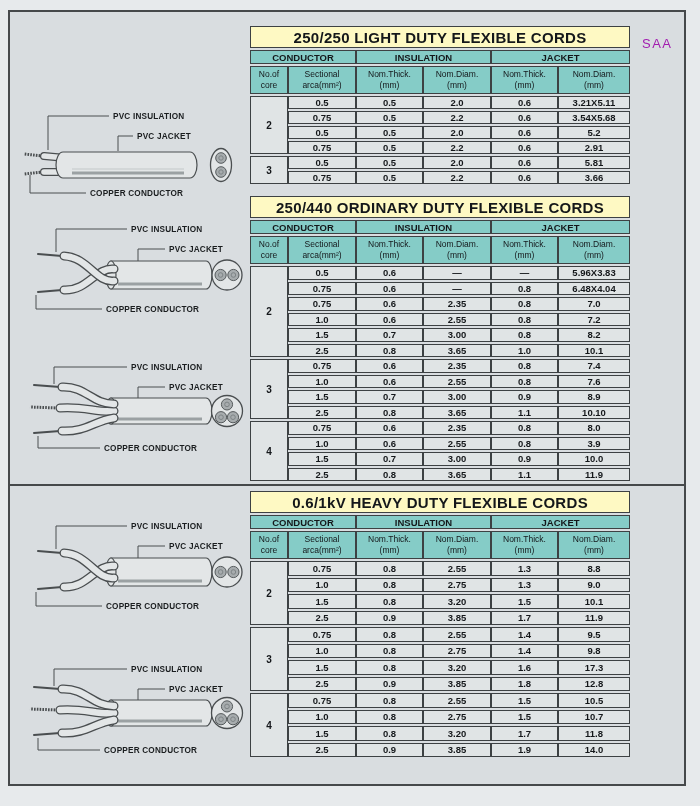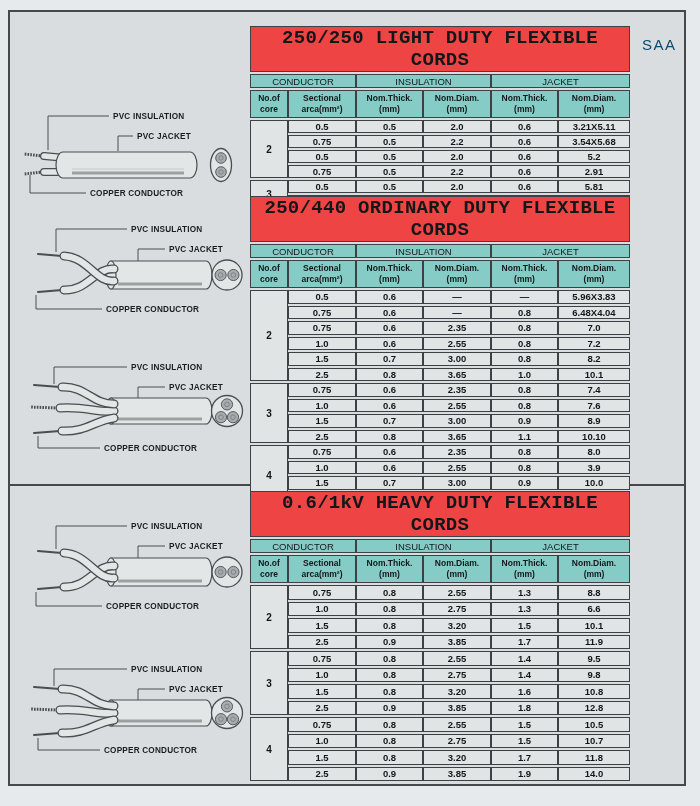--- a/index.html
+++ b/index.html
@@ -16,41 +16,41 @@
     box-sizing:border-box;
     background:#d9dde0;
     border:2px solid #46494b;
   }
   .divider{
     position:absolute;left:0;right:0;top:472px;
     border-top:2px solid #46494b;height:0;
   }
   .saa{
     position:absolute;left:632px;top:24px;
-    font-size:15px;letter-spacing:1.5px;color:#0c4a6e;
+    font-size:13px;letter-spacing:1.5px;color:#a21caf;
   }
   
   table.spec{
     position:absolute;left:240px;width:380px;
     border-collapse:separate;border-spacing:0 2px;
     table-layout:fixed;
   }
   .t1{top:12px}.t2{top:182px}.t3{top:477px}
   table.spec th,table.spec td{
     border:1px solid #3d4143;text-align:center;vertical-align:middle;
     padding:0;color:#14171a;overflow:hidden;
   }
   table.spec .title{
-    background:#ef4444;height:20px;font-size:19px;font-weight:bold;letter-spacing:.3px;font-family:Liberation Mono, monospace;
+    background:#fef9c3;height:20px;font-size:15px;font-weight:bold;letter-spacing:.3px;
   }
   table.spec tr.grp th{
-    background:#85ccc7;height:12px;font-size:9.5px;font-weight:normal;
+    background:#85ccc7;height:12px;font-size:9.5px;font-weight:bold;
   }
   table.spec tr.sub th{
-    background:#85ccc7;height:26px;font-size:8.5px;font-weight:bold;
+    background:#85ccc7;height:26px;font-size:8.5px;font-weight:normal;
     white-space:pre-line;line-height:1.25;
   }
   table.spec td{
     background:#e0e4e5;font-size:9.5px;font-weight:bold;
   }
   table.spec td.core{font-size:10px;}
   .t1 td{height:11px}.t2 td{height:11.5px}.t3 td{height:12.5px}
   
   figure.diagram{position:absolute;left:4px;width:240px;margin:0;padding:0;text-align:center;}
   figure.diagram svg{display:block;width:240px;}
@@ -336,21 +336,21 @@
           <td>0.8</td>
           <td>2.55</td>
           <td>1.3</td>
           <td>8.8</td>
         </tr>
         <tr>
           <td>1.0</td>
           <td>0.8</td>
           <td>2.75</td>
           <td>1.3</td>
-          <td>6.6</td>
+          <td>9.0</td>
         </tr>
         <tr>
           <td>1.5</td>
           <td>0.8</td>
           <td>3.20</td>
           <td>1.5</td>
           <td>10.1</td>
         </tr>
         <tr>
           <td>2.5</td>
@@ -372,21 +372,21 @@
           <td>0.8</td>
           <td>2.75</td>
           <td>1.4</td>
           <td>9.8</td>
         </tr>
         <tr>
           <td>1.5</td>
           <td>0.8</td>
           <td>3.20</td>
           <td>1.6</td>
-          <td>10.8</td>
+          <td>17.3</td>
         </tr>
         <tr>
           <td>2.5</td>
           <td>0.9</td>
           <td>3.85</td>
           <td>1.8</td>
           <td>12.8</td>
         </tr>
         <tr>
           <td class="core" rowspan="4">4</td>

